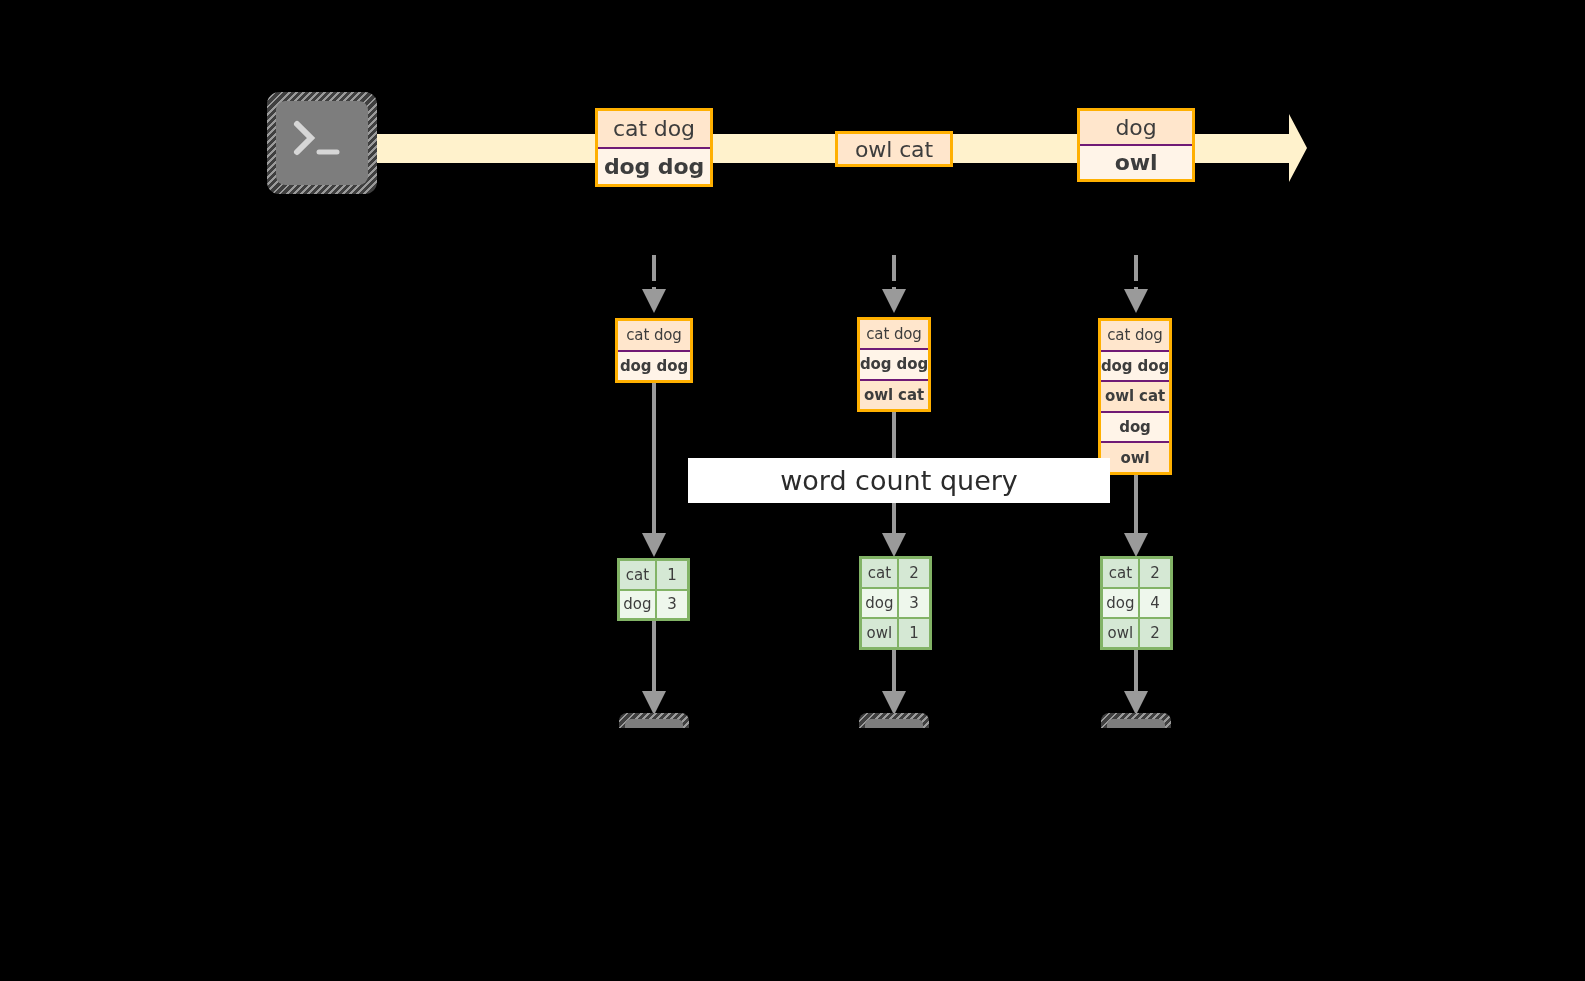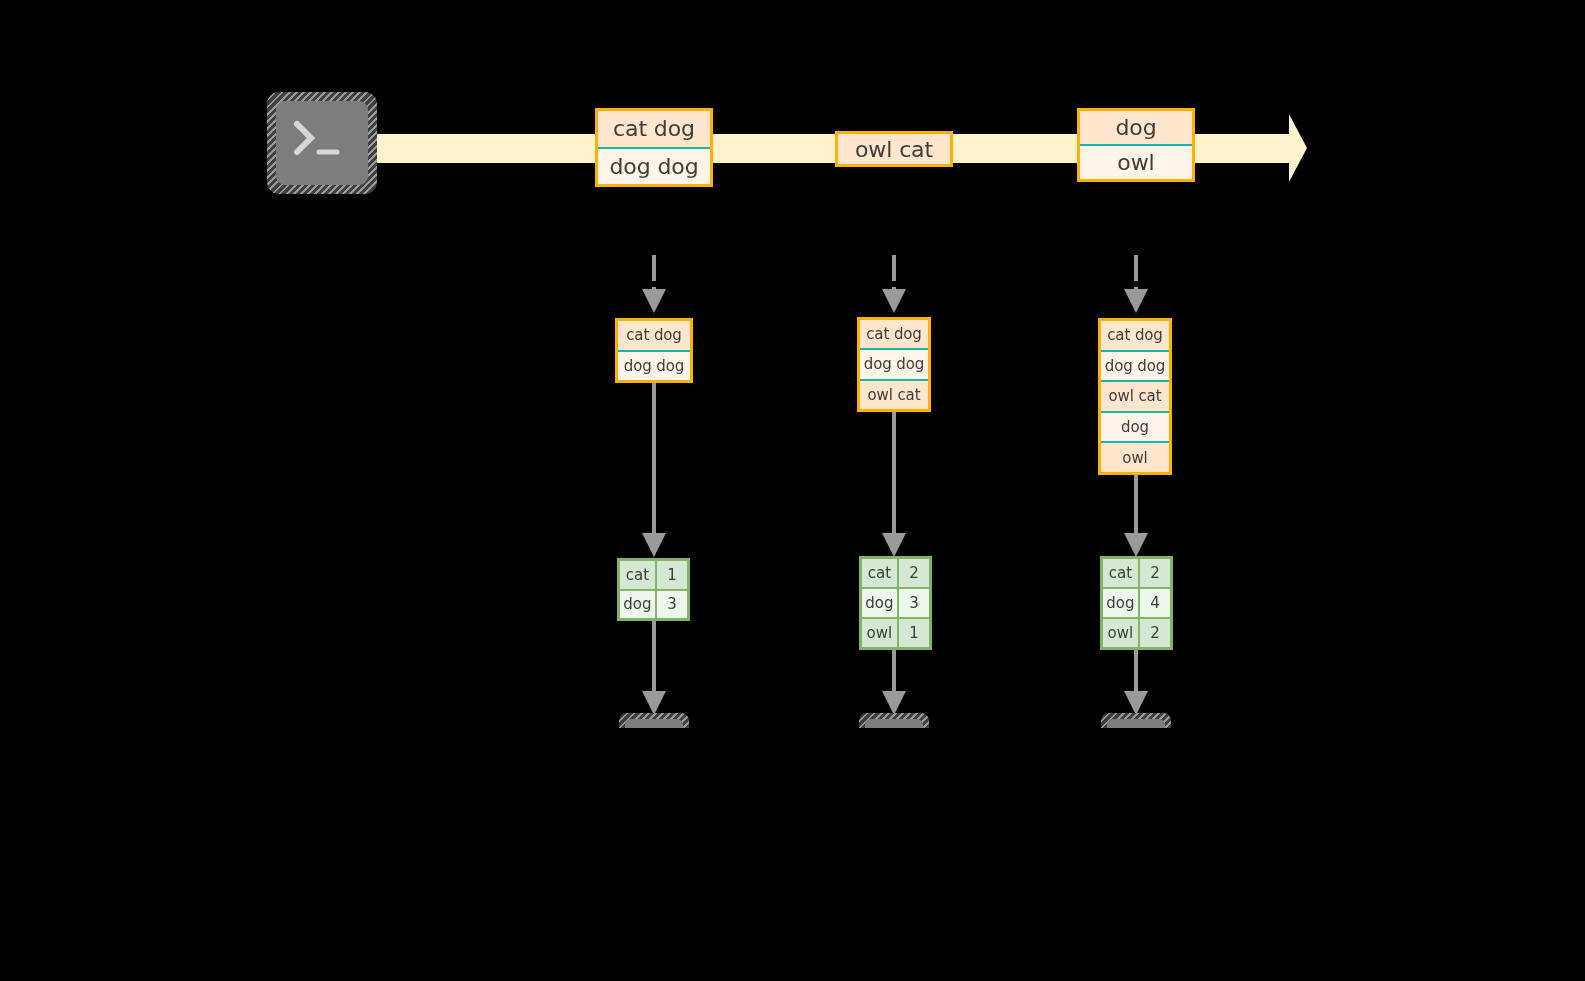--- a/index.html
+++ b/index.html
@@ -45,21 +45,21 @@
   .rec .cell {
     flex: 1 1 0;
     display: flex;
     align-items: center;
     justify-content: center;
     color: #3d3d3d;
     white-space: nowrap;
     letter-spacing: -0.1px;
   }
   .rec .cell.alt { background: #fff4e8; }
-  .rec .cell + .cell { border-top: 2px solid #14b8a6; }
+  .rec .cell + .cell { border-top: 2px solid #701a75; font-weight: bold; }
 
   
   .cnt {
     position: absolute;
     border: 3px solid #82b366;
     background: #d5e8d4;
     display: flex;
     flex-direction: column;
   }
   .cnt .row {
@@ -255,14 +255,17 @@
   <div class="term" style="left:1101px; top:713px; width:70px; height:68px; border-radius:8px;">
     <div class="term-inner" style="left:6px; top:6px; width:58px; height:56px; border-radius:6px;"></div>
     <svg width="70" height="68">
       <g stroke="#c9c9c9" stroke-width="4" fill="none" stroke-linecap="round">
         <path d="M 19 22 L 28 31 L 19 40"></path>
       </g>
       <line x1="33" y1="40" x2="45" y2="40" stroke="#c9c9c9" stroke-width="3.5" stroke-linecap="round"></line>
     </svg>
   </div>
 
+  <div class="qband" style="left:688px; top:458px; width:422px; height:45px; font-size:27px;">
+    <span>word count query</span>
+  </div>
 
 </div>
 
 </body></html>

